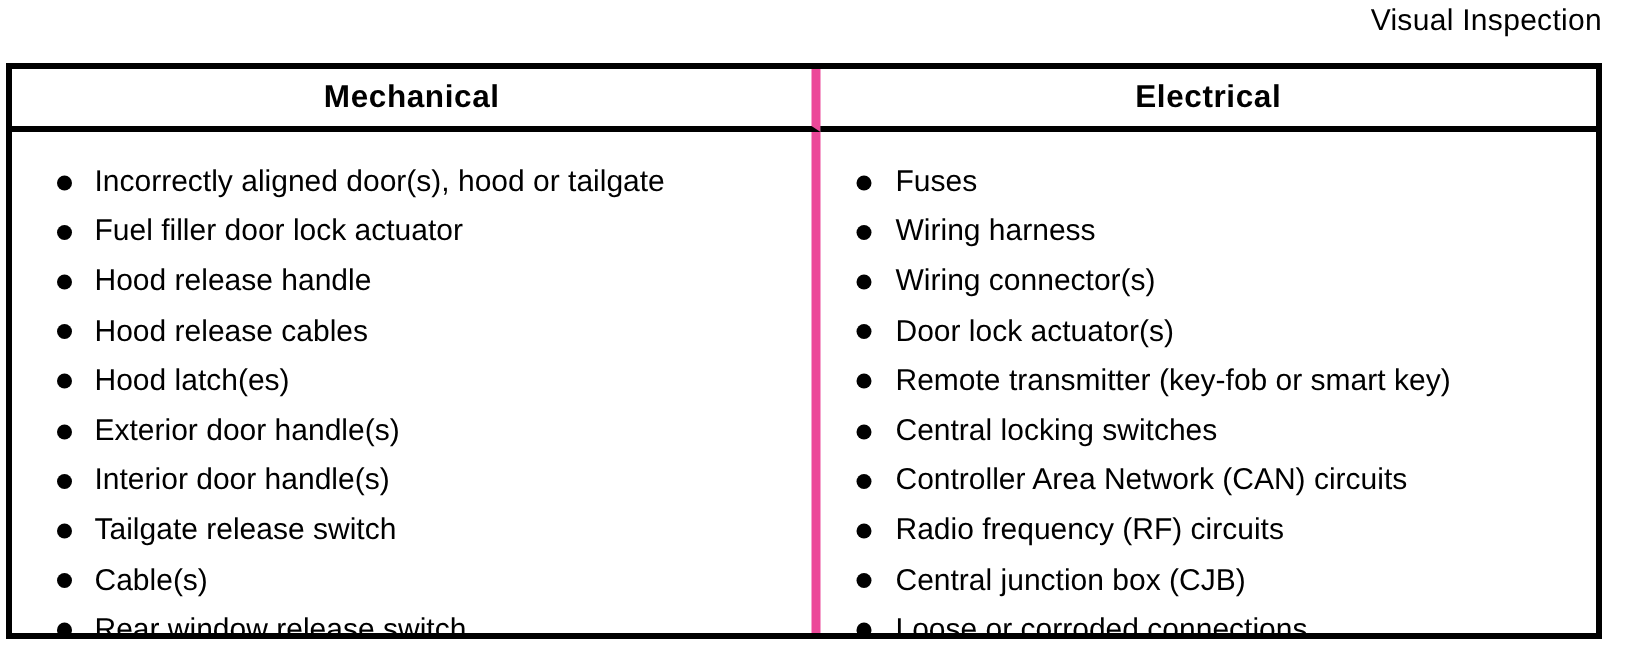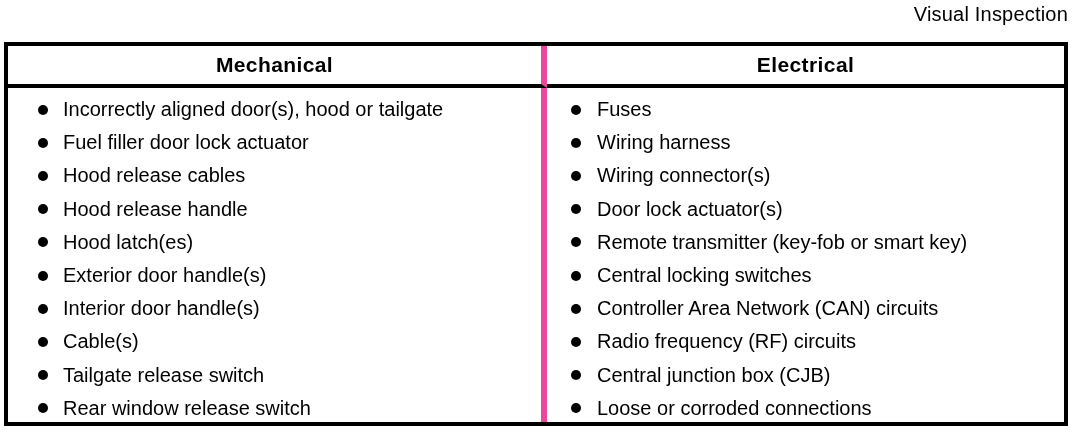--- a/index.html
+++ b/index.html
@@ -43,21 +43,21 @@
     font-size: 21px;
     letter-spacing: 0.4px;
     border-bottom: 4px solid #000000;
     box-sizing: border-box;
   }
   .col-left {
     border-right: 6px solid #ec4899;
     box-sizing: border-box;
   }
   .body-cell {
-    padding-top: 5px;
+    padding-top: 17px;
     box-sizing: border-box;
     overflow: hidden;
   }
   ul.item-list {
     list-style: none;
     margin: 0;
     padding: 0;
   }
   ul.item-list li {
     height: 33.2px;
@@ -92,45 +92,45 @@
         <li>
           <span class="bullet"></span>
           <span>Incorrectly aligned door(s), hood or tailgate</span>
         </li>
         <li>
           <span class="bullet"></span>
           <span>Fuel filler door lock actuator</span>
         </li>
         <li>
           <span class="bullet"></span>
-          <span>Hood release cables</span>
+          <span>Hood release handle</span>
         </li>
         <li>
           <span class="bullet"></span>
-          <span>Hood release handle</span>
+          <span>Hood release cables</span>
         </li>
         <li>
           <span class="bullet"></span>
           <span>Hood latch(es)</span>
         </li>
         <li>
           <span class="bullet"></span>
           <span>Exterior door handle(s)</span>
         </li>
         <li>
           <span class="bullet"></span>
           <span>Interior door handle(s)</span>
         </li>
         <li>
           <span class="bullet"></span>
-          <span>Cable(s)</span>
+          <span>Tailgate release switch</span>
         </li>
         <li>
           <span class="bullet"></span>
-          <span>Tailgate release switch</span>
+          <span>Cable(s)</span>
         </li>
         <li>
           <span class="bullet"></span>
           <span>Rear window release switch</span>
         </li>
       </ul>
   </div>
 
   <div class="body-cell col-electrical-body">
     <ul class="item-list">

